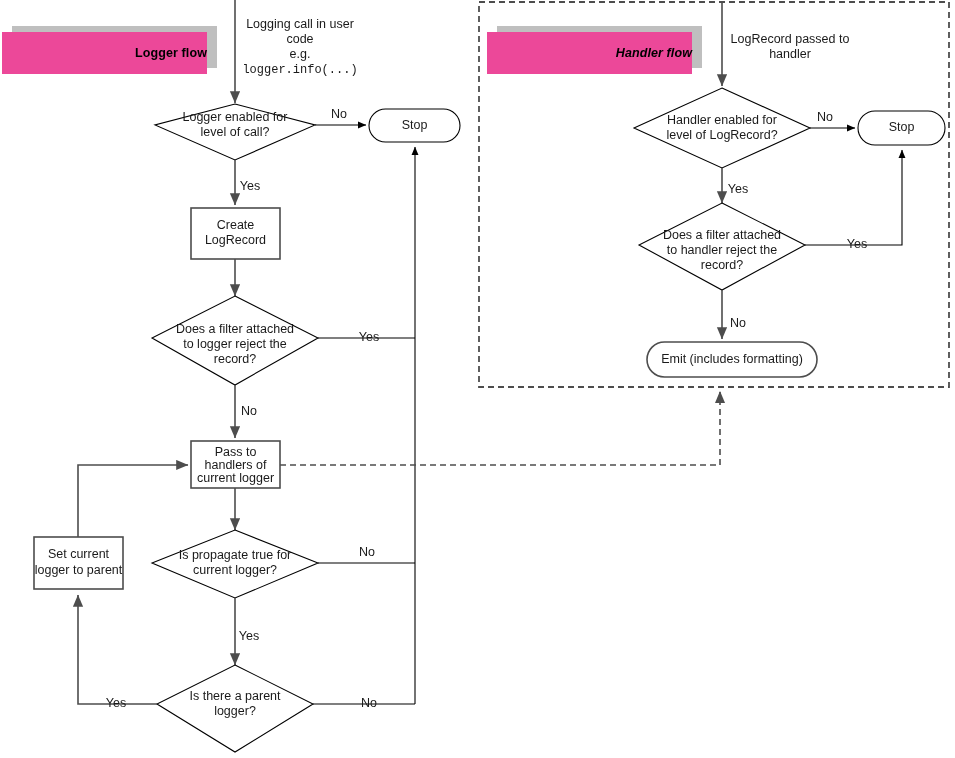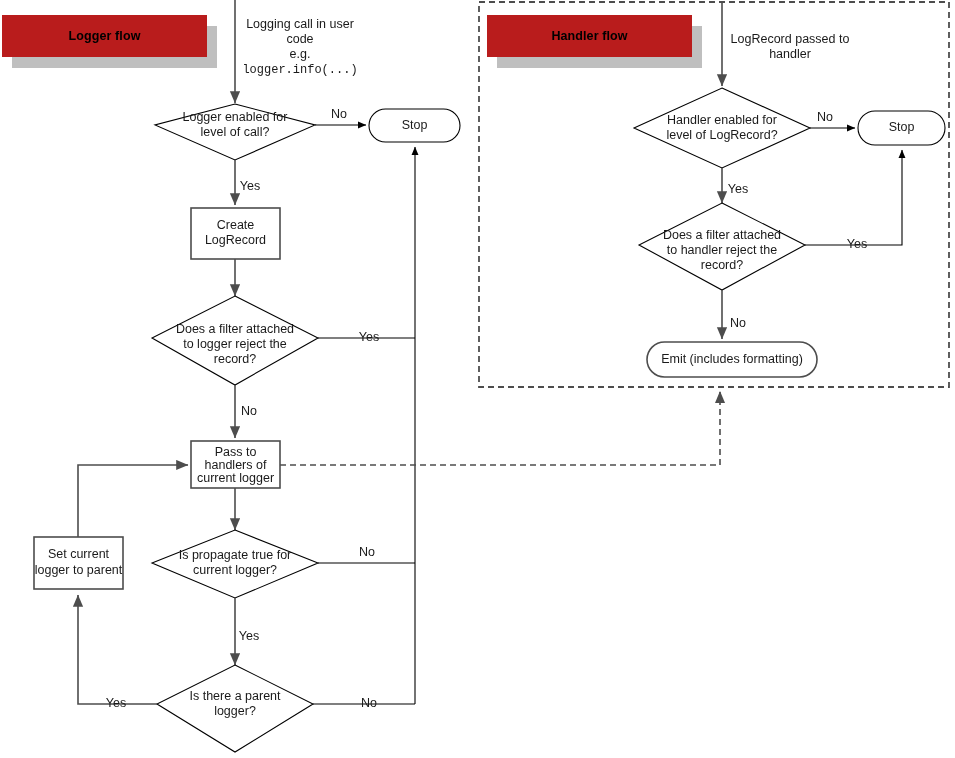--- a/index.html
+++ b/index.html
@@ -80,24 +80,25 @@
   }
   .banner {
     position: absolute;
   }
   .banner-shadow {
     position: absolute;
     background: #bfbfbf;
   }
   .banner-face {
     position: absolute;
-    background: #b91c1c;
+    background: #ec4899;
     display: flex;
     align-items: center;
-    justify-content: center;
+    justify-content: flex-end;
+    margin-top: 17px;
   }
   .banner-text {
     font-family: "Liberation Sans", sans-serif;
     font-size: 12.5px;
     font-weight: bold;
     color: #000000;
     letter-spacing: 0.1px;
   }
 </style>
 </head>
@@ -107,21 +108,21 @@
 
   <div class="banner" style="left:0px; top:0px; width:230px; height:80px;">
     <div class="banner-shadow" style="left:12px; top:26px; width:205px; height:42px;"></div>
     <div class="banner-face" style="left:2px; top:15px; width:205px; height:42px;">
       <span class="banner-text">Logger flow</span>
     </div>
   </div>
 
   <div class="banner" style="left:485px; top:0px; width:230px; height:80px;">
     <div class="banner-shadow" style="left:12px; top:26px; width:205px; height:42px;"></div>
-    <div class="banner-face" style="left:2px; top:15px; width:205px; height:42px;">
+    <div class="banner-face" style="left:2px; top:15px; width:205px; height:42px;font-style:italic;">
       <span class="banner-text">Handler flow</span>
     </div>
   </div>
 
   <svg class="flow" viewBox="0 0 955 758">
     <defs>
       <marker id="arrow" markerWidth="9" markerHeight="9" refX="7.4" refY="3.2" orient="auto" markerUnits="strokeWidth">
         <path d="M0,0 L7.6,3.2 L0,6.4 z" fill="#4d4d4d"></path>
       </marker>
       <marker id="arrow-thin" markerWidth="9" markerHeight="9" refX="7.4" refY="3.2" orient="auto" markerUnits="strokeWidth">

